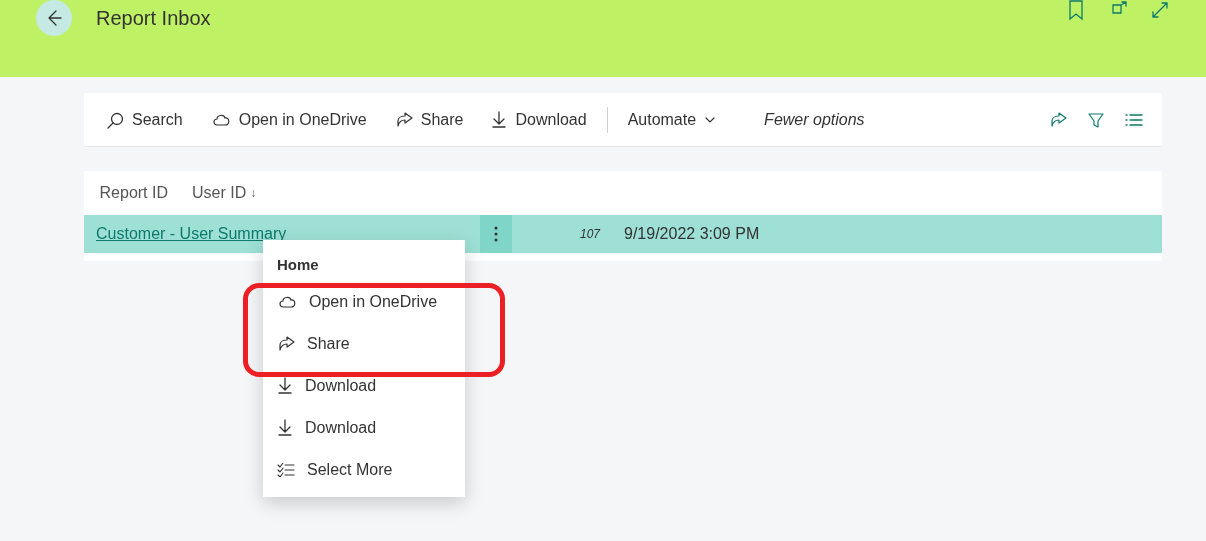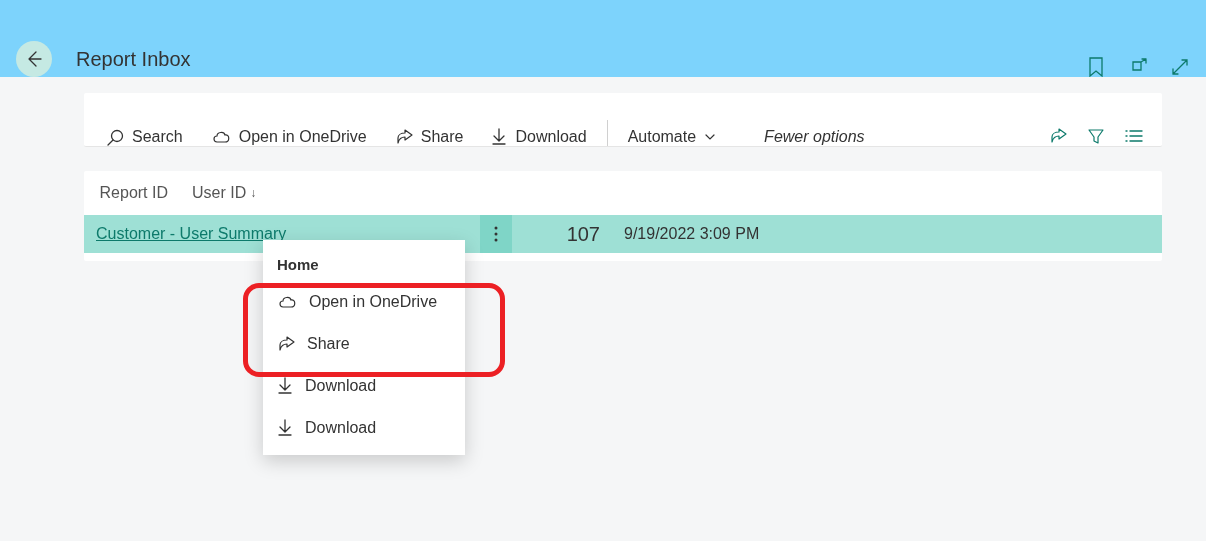--- a/index.html
+++ b/index.html
@@ -1,41 +1,41 @@
 <!DOCTYPE html>
 <html><head>
   <meta charset="utf-8">
   <style>
     * { margin:0; padding:0; box-sizing:border-box; font-family:"Segoe UI",Arial,sans-serif; }
     body { width:1206px; height:541px; background:#f5f6f7; position:relative; overflow:hidden; }
 
-    .topbar { height:77px; background:#7dd3fc; display:flex; align-items:flex-end; justify-content:space-between; padding:0 16px; }
+    .topbar { height:77px; background:#bef264; display:flex; align-items:flex-start; justify-content:space-between; padding:0 36px; }
     .topbar-left { display:flex; align-items:center; gap:24px; }
     .back-btn { width:36px; height:36px; border-radius:50%; background:#c5e9e3; display:flex; align-items:center; justify-content:center; cursor:pointer; }
     .page-title { font-size:20px; color:#333; }
     .topbar-right { display:flex; align-items:center; gap:22px; }
     .top-icon { width:20px; height:20px; display:flex; align-items:center; justify-content:center; cursor:pointer; }
 
     .content { padding:16px 44px 0 84px; }
     .toolbar { background:#fff; padding:0 8px; height:54px; display:flex; align-items:center; border-radius:2px; }
-    .toolbar-divider { height:54px; border-bottom:1px solid #e5e5e5;align-items:flex-end; }
+    .toolbar-divider { height:54px; border-bottom:1px solid #e5e5e5; }
     .tool-btn { display:flex; align-items:center; gap:8px; padding:0 14px; color:#333; font-size:16px; cursor:pointer; }
     .tool-sep { width:1px; height:26px; background:#d0d0d0; margin:0 6px; }
     .toolbar-spacer { flex:1; }
     .toolbar-right-icons { display:flex; align-items:center; gap:18px; padding-right:10px; }
 
     .table-wrapper { background:#fff; margin-top:24px; border-radius:2px; padding-bottom:8px;}
     .thead { display:flex; align-items:center; height:44px; padding:0 10px; color:#555; font-size:16px; }
     .col-name { width:432px; padding-left:2px;}
     .col-id { width:90px; text-align:right; padding-right:16px;}
     .col-date { width:192px; padding-left:8px;}
     .col-user { width:120px; padding-left:8px;}
     .row { display:flex; align-items:center; height:38px; padding:0 10px; background:#9ee0d5; }
     .row .col-name a { color:#0d7a6b; text-decoration:underline; font-size:16px; }
-    .row .col-id { color:#333; font-size:20px;}
+    .row .col-id { color:#333; font-size:12px;font-style:italic;}
     .row .col-date { color:#333; font-size:16px;}
     .more-btn { width:32px; height:38px; display:flex; align-items:center; justify-content:center; background:#7fd5c7; cursor:pointer; margin-left:-46px; margin-right:14px;}
 
     .context-menu { position:absolute; left:263px; top:240px; width:202px; background:#fff; box-shadow:0 6px 18px rgba(0,0,0,0.18); padding:6px 0; }
     .ctx-header { font-weight:700; font-size:15px; color:#333; padding:10px 14px 8px 14px;}
     .ctx-item { display:flex; align-items:center; gap:12px; padding:12px 14px; font-size:16px; color:#333; cursor:pointer; }
 
     .highlight-box { position:absolute; left:243px; top:283px; width:262px; height:94px; border:5px solid #ec2024; border-radius:16px; pointer-events:none; }
 
     svg { display:block; }
@@ -171,15 +171,21 @@
         <path d="M8 1 V12 M3 8 L8 13 L13 8 M2 16 H14" fill="none" stroke="#333" stroke-width="1.3" stroke-linecap="round" stroke-linejoin="round"></path>
       </svg>
     <span>Download</span>
   </div>
   <div class="ctx-item">
     <svg width="16" height="18" viewBox="0 0 16 18">
         <path d="M8 1 V12 M3 8 L8 13 L13 8 M2 16 H14" fill="none" stroke="#333" stroke-width="1.3" stroke-linecap="round" stroke-linejoin="round"></path>
       </svg>
     <span>Download</span>
   </div>
+  <div class="ctx-item">
+    <svg width="18" height="14" viewBox="0 0 18 14">
+        <path d="M1 2 L3 4 L6 0 M8 2 H17 M1 7 L3 9 L6 5 M8 7 H17 M1 12 L3 14 L6 10 M8 12 H17" stroke="#333" stroke-width="1.1" fill="none" stroke-linecap="round" stroke-linejoin="round"></path>
+      </svg>
+    <span>Select More</span>
+  </div>
 </div>
 
 <div class="highlight-box"></div>
 
 </body></html>

